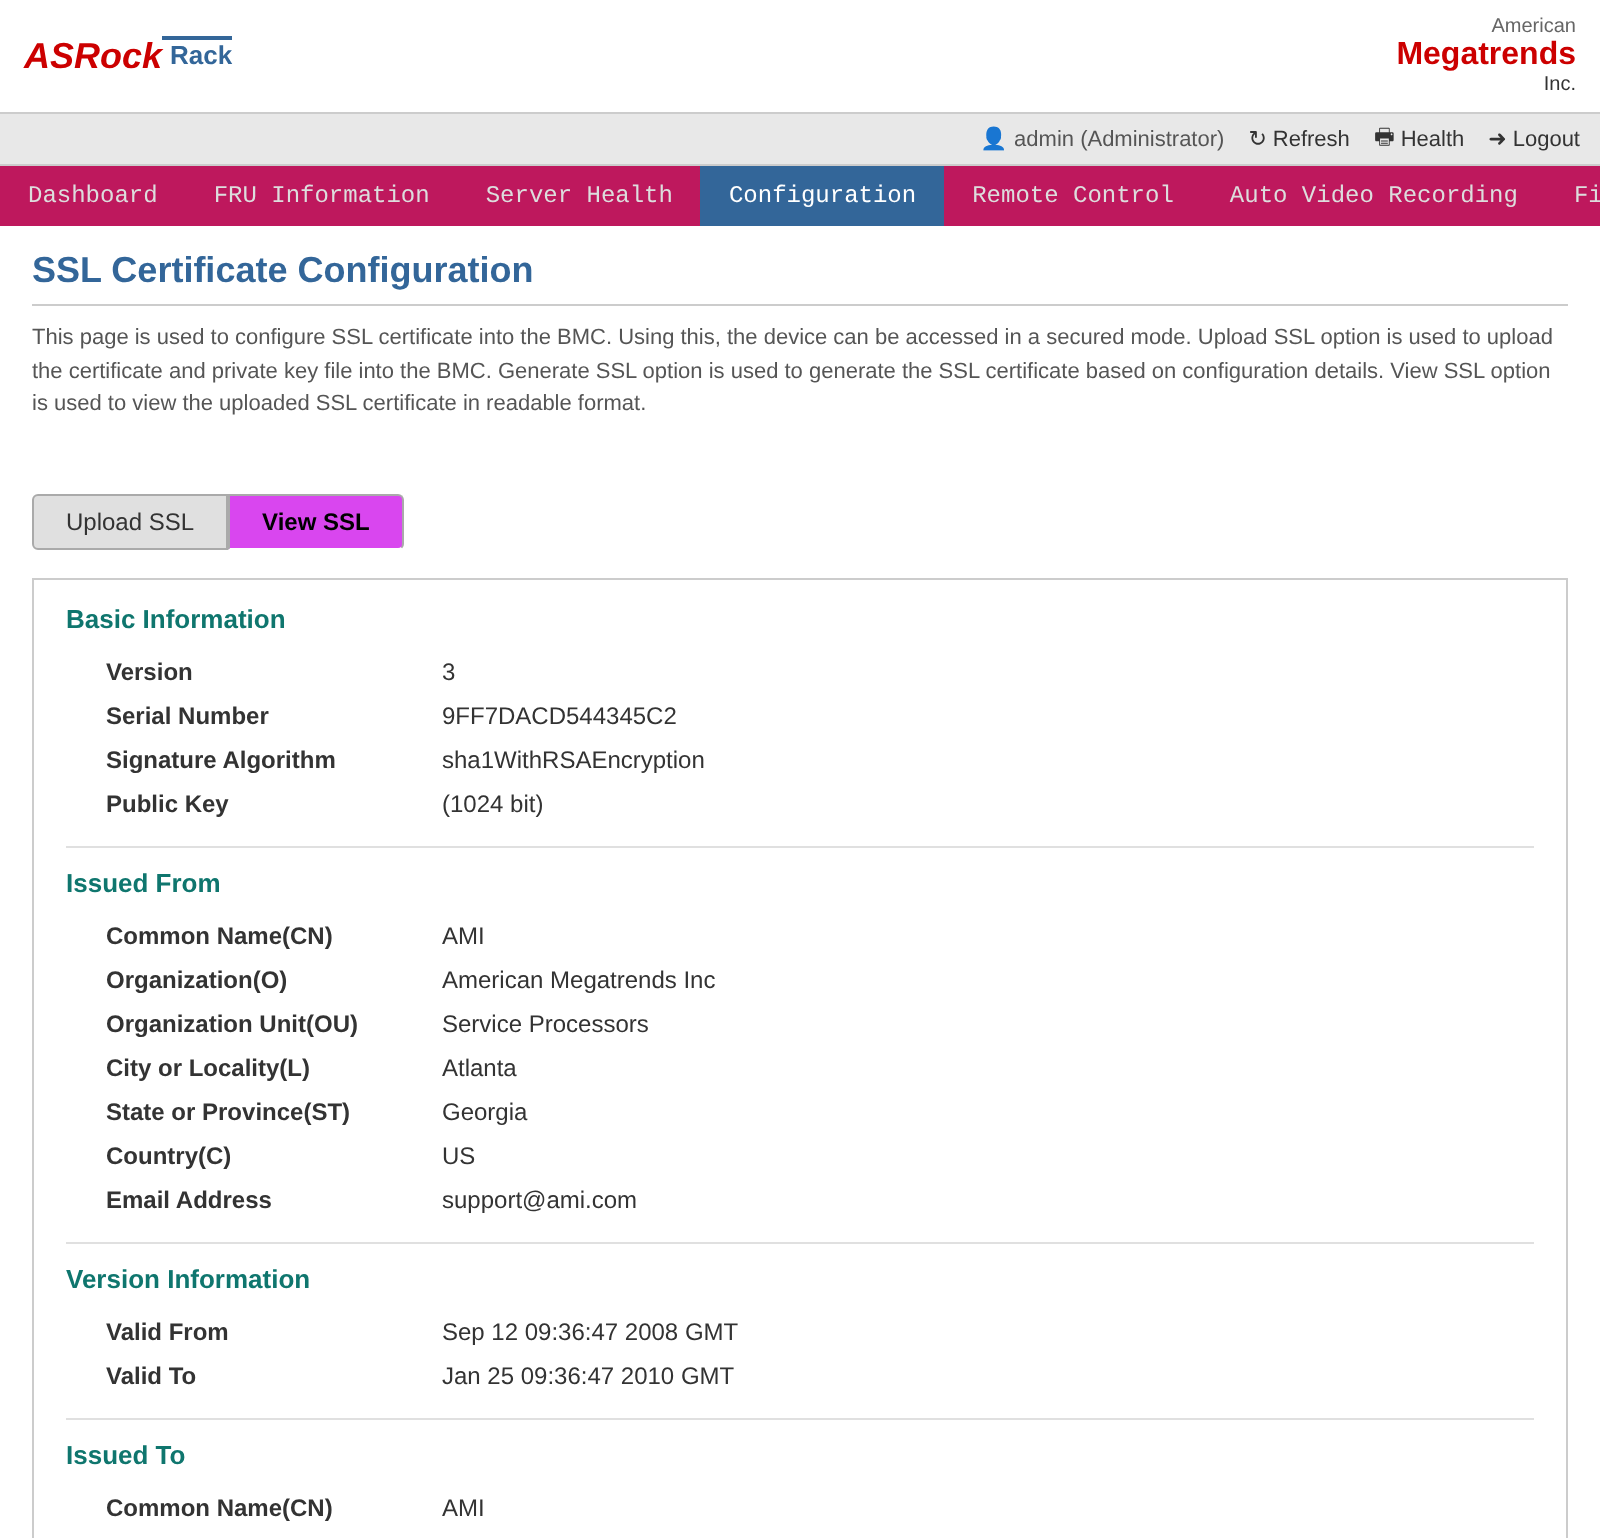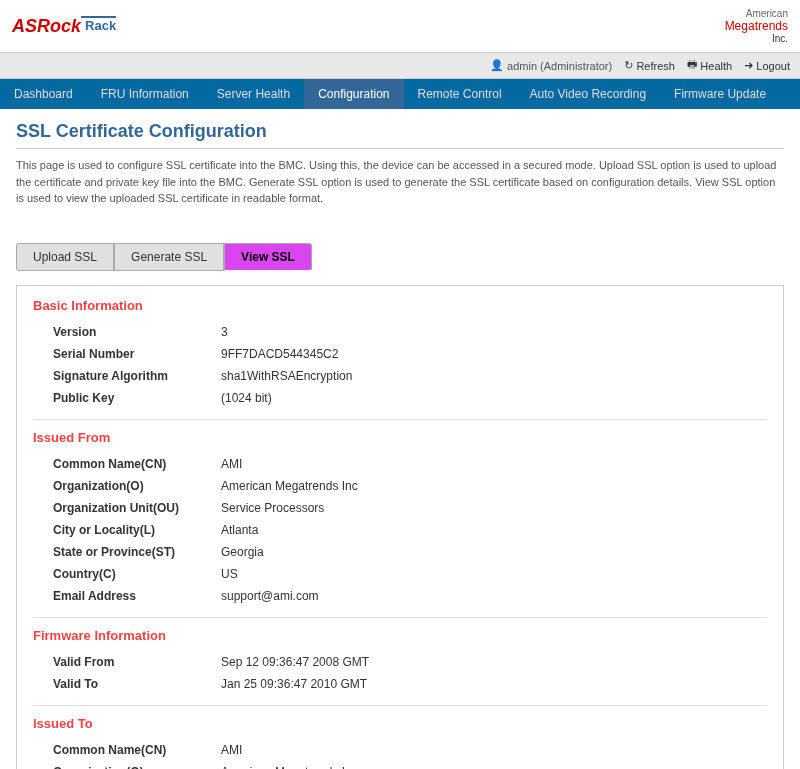--- a/index.html
+++ b/index.html
@@ -5,49 +5,49 @@
     * { box-sizing: border-box; margin: 0; padding: 0; }
     body { font-family: Arial, sans-serif; font-size: 12px; color: #333; background: #fff; width: 800px; }
 
     
     .header { display: flex; justify-content: space-between; align-items: center; padding: 8px 12px; background: #fff; border-bottom: 1px solid #ccc; }
     .logo-asrock { display: flex; flex-direction: row; }
     .logo-asrock .asrock-text { font-size: 18px; font-weight: bold; color: #cc0000; font-style: italic; }
     .logo-asrock .rack-text { font-size: 13px; font-weight: bold; color: #336699; border-top: 2px solid #336699; padding-left: 4px; }
     .logo-ami { display: flex; flex-direction: column; align-items: flex-end; }
     .logo-ami .ami-top { font-size: 10px; color: #666; }
-    .logo-ami .ami-brand { font-size: 12px; font-weight: normal; color: #cc0000; }
+    .logo-ami .ami-brand { font-size: 16px; font-weight: bold; color: #cc0000; }
     .logo-ami .ami-sub { font-size: 10px; color: #333; }
 
     
     .top-bar { background: #e8e8e8; border-bottom: 1px solid #ccc; padding: 3px 10px; display: flex; justify-content: flex-end; align-items: center; gap: 12px; font-size: 11px; }
     .top-bar-item { display: flex; align-items: center; gap: 3px; color: #333; cursor: pointer; }
     .admin-info { color: #555; }
 
     
-    .nav { background: #0369a1; display: flex; align-items: flex-start; }
+    .nav { background: #be185d; display: flex; align-items: flex-start; font-family: Liberation Mono, monospace; }
     .nav-item { padding: 8px 14px; color: #ddd; cursor: pointer; font-size: 12px; white-space: nowrap; }
     .nav-item.active { background: #336699; color: #fff; }
 
     
     .content { padding: 12px 16px; }
     .page-title { font-size: 18px; font-weight: bold; color: #336699; margin-bottom: 8px; border-bottom: 1px solid #ccc; padding-bottom: 6px; }
     .description { font-size: 11px; color: #555; margin-bottom: 14px; line-height: 1.5; }
 
     
     .tabs { display: flex; gap: 0; margin-bottom: 14px; margin-top: 36px; }
     .tab-btn { padding: 6px 16px; border: 1px solid #aaa; background: #e0e0e0; cursor: pointer; font-size: 12px; color: #333; }
     .tab-btn.active { background: #d946ef; border-bottom: 1px solid #fff; font-weight: bold; color: #000; }
     .tab-btn:first-child { border-radius: 3px 0 0 3px; }
     .tab-btn:last-child { border-radius: 0 3px 3px 0; }
 
     
     .ssl-panel { border: 1px solid #ccc; padding: 12px 16px; }
 
-    .section-title { font-size: 13px; font-weight: bold; color: #ef4444; margin: 10px 0 8px 0; }
+    .section-title { font-size: 13px; font-weight: bold; color: #0f766e; margin: 10px 0 8px 0; }
     .section-title:first-child { margin-top: 0; }
 
     .info-table { width: 100%; border-collapse: collapse; margin-bottom: 10px; }
     .info-table tr td { padding: 4px 8px; font-size: 12px; vertical-align: top; }
     .info-table tr td:first-child { font-weight: bold; width: 180px; padding-left: 20px; color: #333; }
     .info-table tr td:last-child { color: #333; }
 
     .section-divider { border: none; border-top: 1px solid #e0e0e0; margin: 8px 0; }
   </style>
 </head>
@@ -90,21 +90,20 @@
   <div class="nav-item">Firmware Update</div>
 
 </nav>
 
 <div class="content">
   <div class="page-title">SSL Certificate Configuration</div>
   <p class="description">This page is used to configure SSL certificate into the BMC. Using this, the device can be accessed in a secured mode. Upload SSL option is used to upload the certificate and private key file into the BMC. Generate SSL option is used to generate the SSL certificate based on configuration details. View SSL option is used to view the uploaded SSL certificate in readable format.</p>
 
   <div class="tabs">
     <button class="tab-btn">Upload SSL</button>
-    <button class="tab-btn">Generate SSL</button>
     <button class="tab-btn active">View SSL</button>
   </div>
 
   <div class="ssl-panel">
 
     <div class="section-title">Basic Information</div>
     <table class="info-table">
       <tbody>
           <tr>
         <td>Version</td>
@@ -156,21 +155,21 @@
       </tr>
       <tr>
         <td>Email Address</td>
         <td>support@ami.com</td>
       </tr>
     </tbody>
       </table>
 
     <hr class="section-divider">
 
-    <div class="section-title">Firmware Information</div>
+    <div class="section-title">Version Information</div>
     <table class="info-table">
       <tbody>
           <tr>
         <td>Valid From</td>
         <td>Sep 12 09:36:47 2008 GMT</td>
       </tr>
       <tr>
         <td>Valid To</td>
         <td>Jan 25 09:36:47 2010 GMT</td>
       </tr>

